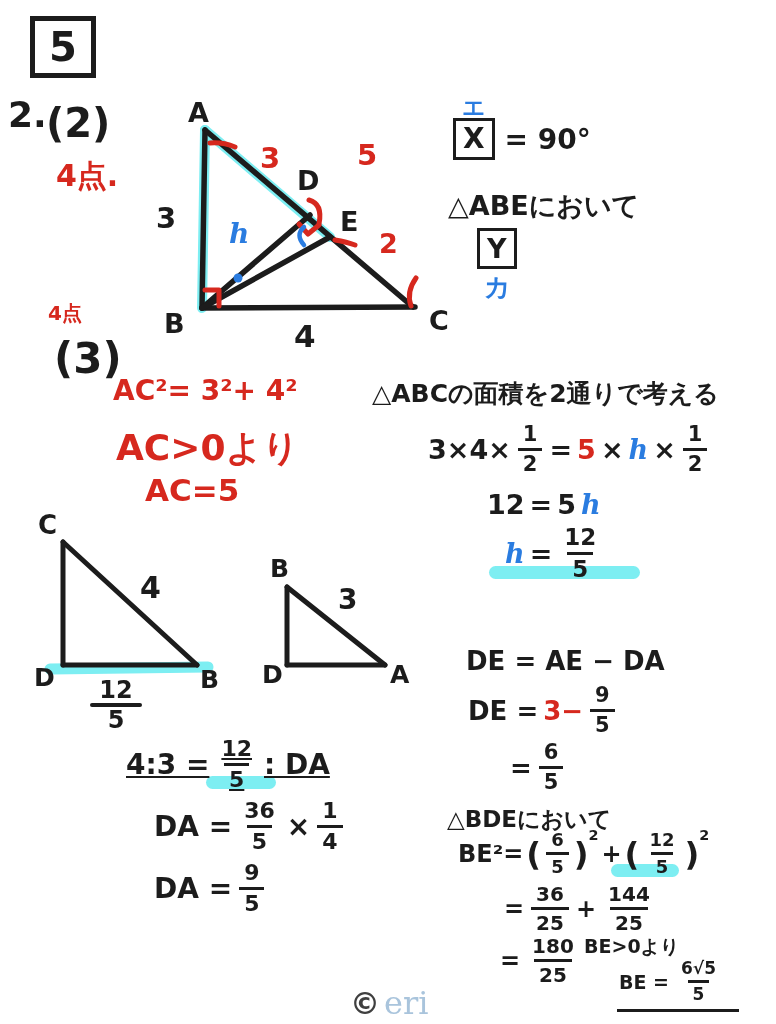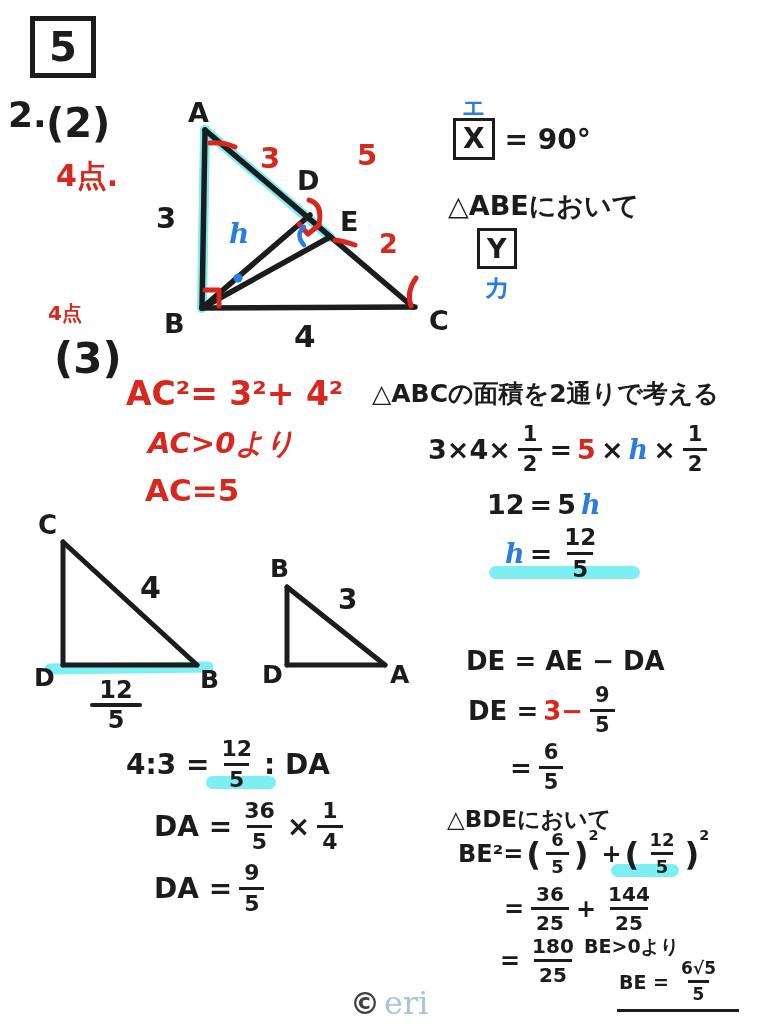--- a/index.html
+++ b/index.html
@@ -94,22 +94,22 @@
 <div class="eq" style="left:477px;top:228px;font-size:27px;gap:8px;">
   <span class="boxed">Y</span>
 </div>
 <div class="eq blue" style="left:484px;top:270px;font-size:26px;gap:24px;">
   <span>カ</span>
 </div>
 
 <div class="abs red" style="left:48px;top:300px;font-size:20px;">4点</div>
 <div class="abs" style="left:54px;top:334px;font-size:42px;">(3)</div>
 
-<div class="abs red" style="left:126px;top:374px;font-size:33px;">AC²= 3²+ 4²</div>
-<div class="abs red" style="left:148px;top:424px;font-size:29px;font-style:italic;">AC&gt;0より</div>
+<div class="abs red" style="left:113px;top:374px;font-size:28px;">AC²= 3²+ 4²</div>
+<div class="abs red" style="left:116px;top:424px;font-size:36px;">AC&gt;0より</div>
 <div class="abs red" style="left:145px;top:472px;font-size:31px;">AC=5</div>
 
 <div class="abs" style="left:372px;top:377px;font-size:25px;">△ABCの面積を2通りで考える</div>
 <div class="eq" style="left:392px;top:424px;font-size:27px;margin-left:36px;">
   <span>3×4×</span>
   <span class="frac" style="font-size:21px;">
     <span class="num">1</span>
     <span class="den">2</span>
   </span>
   <span>=</span>
@@ -156,21 +156,21 @@
   <path class="ink" style="stroke-width:5;" d="M31,42 L31,120"></path>
   <path class="ink" style="stroke-width:5;" d="M31,120 L129,120"></path>
   <path class="ink" style="stroke-width:5;" d="M31,42 L129,120"></path>
   <text x="14" y="32" font-size="25">B</text>
   <text x="82" y="64" font-size="28">3</text>
   <text x="6" y="138" font-size="25">D</text>
   <text x="134" y="138" font-size="25">A</text>
 </svg>
 
 <div class="hl" style="left:206px;top:776px;width:70px;height:13px;"></div>
-<div class="eq" style="left:126px;top:738px;font-size:28px;">
+<div class="eq" style="left:126px;top:738px;font-size:28px;text-decoration:underline;">
   <span>4:3 =</span>
   <span class="frac" style="font-size:22px;">
     <span class="num">12</span>
     <span class="den">5</span>
   </span>
   <span>: DA</span>
 </div>
 <div class="eq" style="left:154px;top:800px;font-size:28px;">
   <span>DA =</span>
   <span class="frac" style="font-size:22px;">

